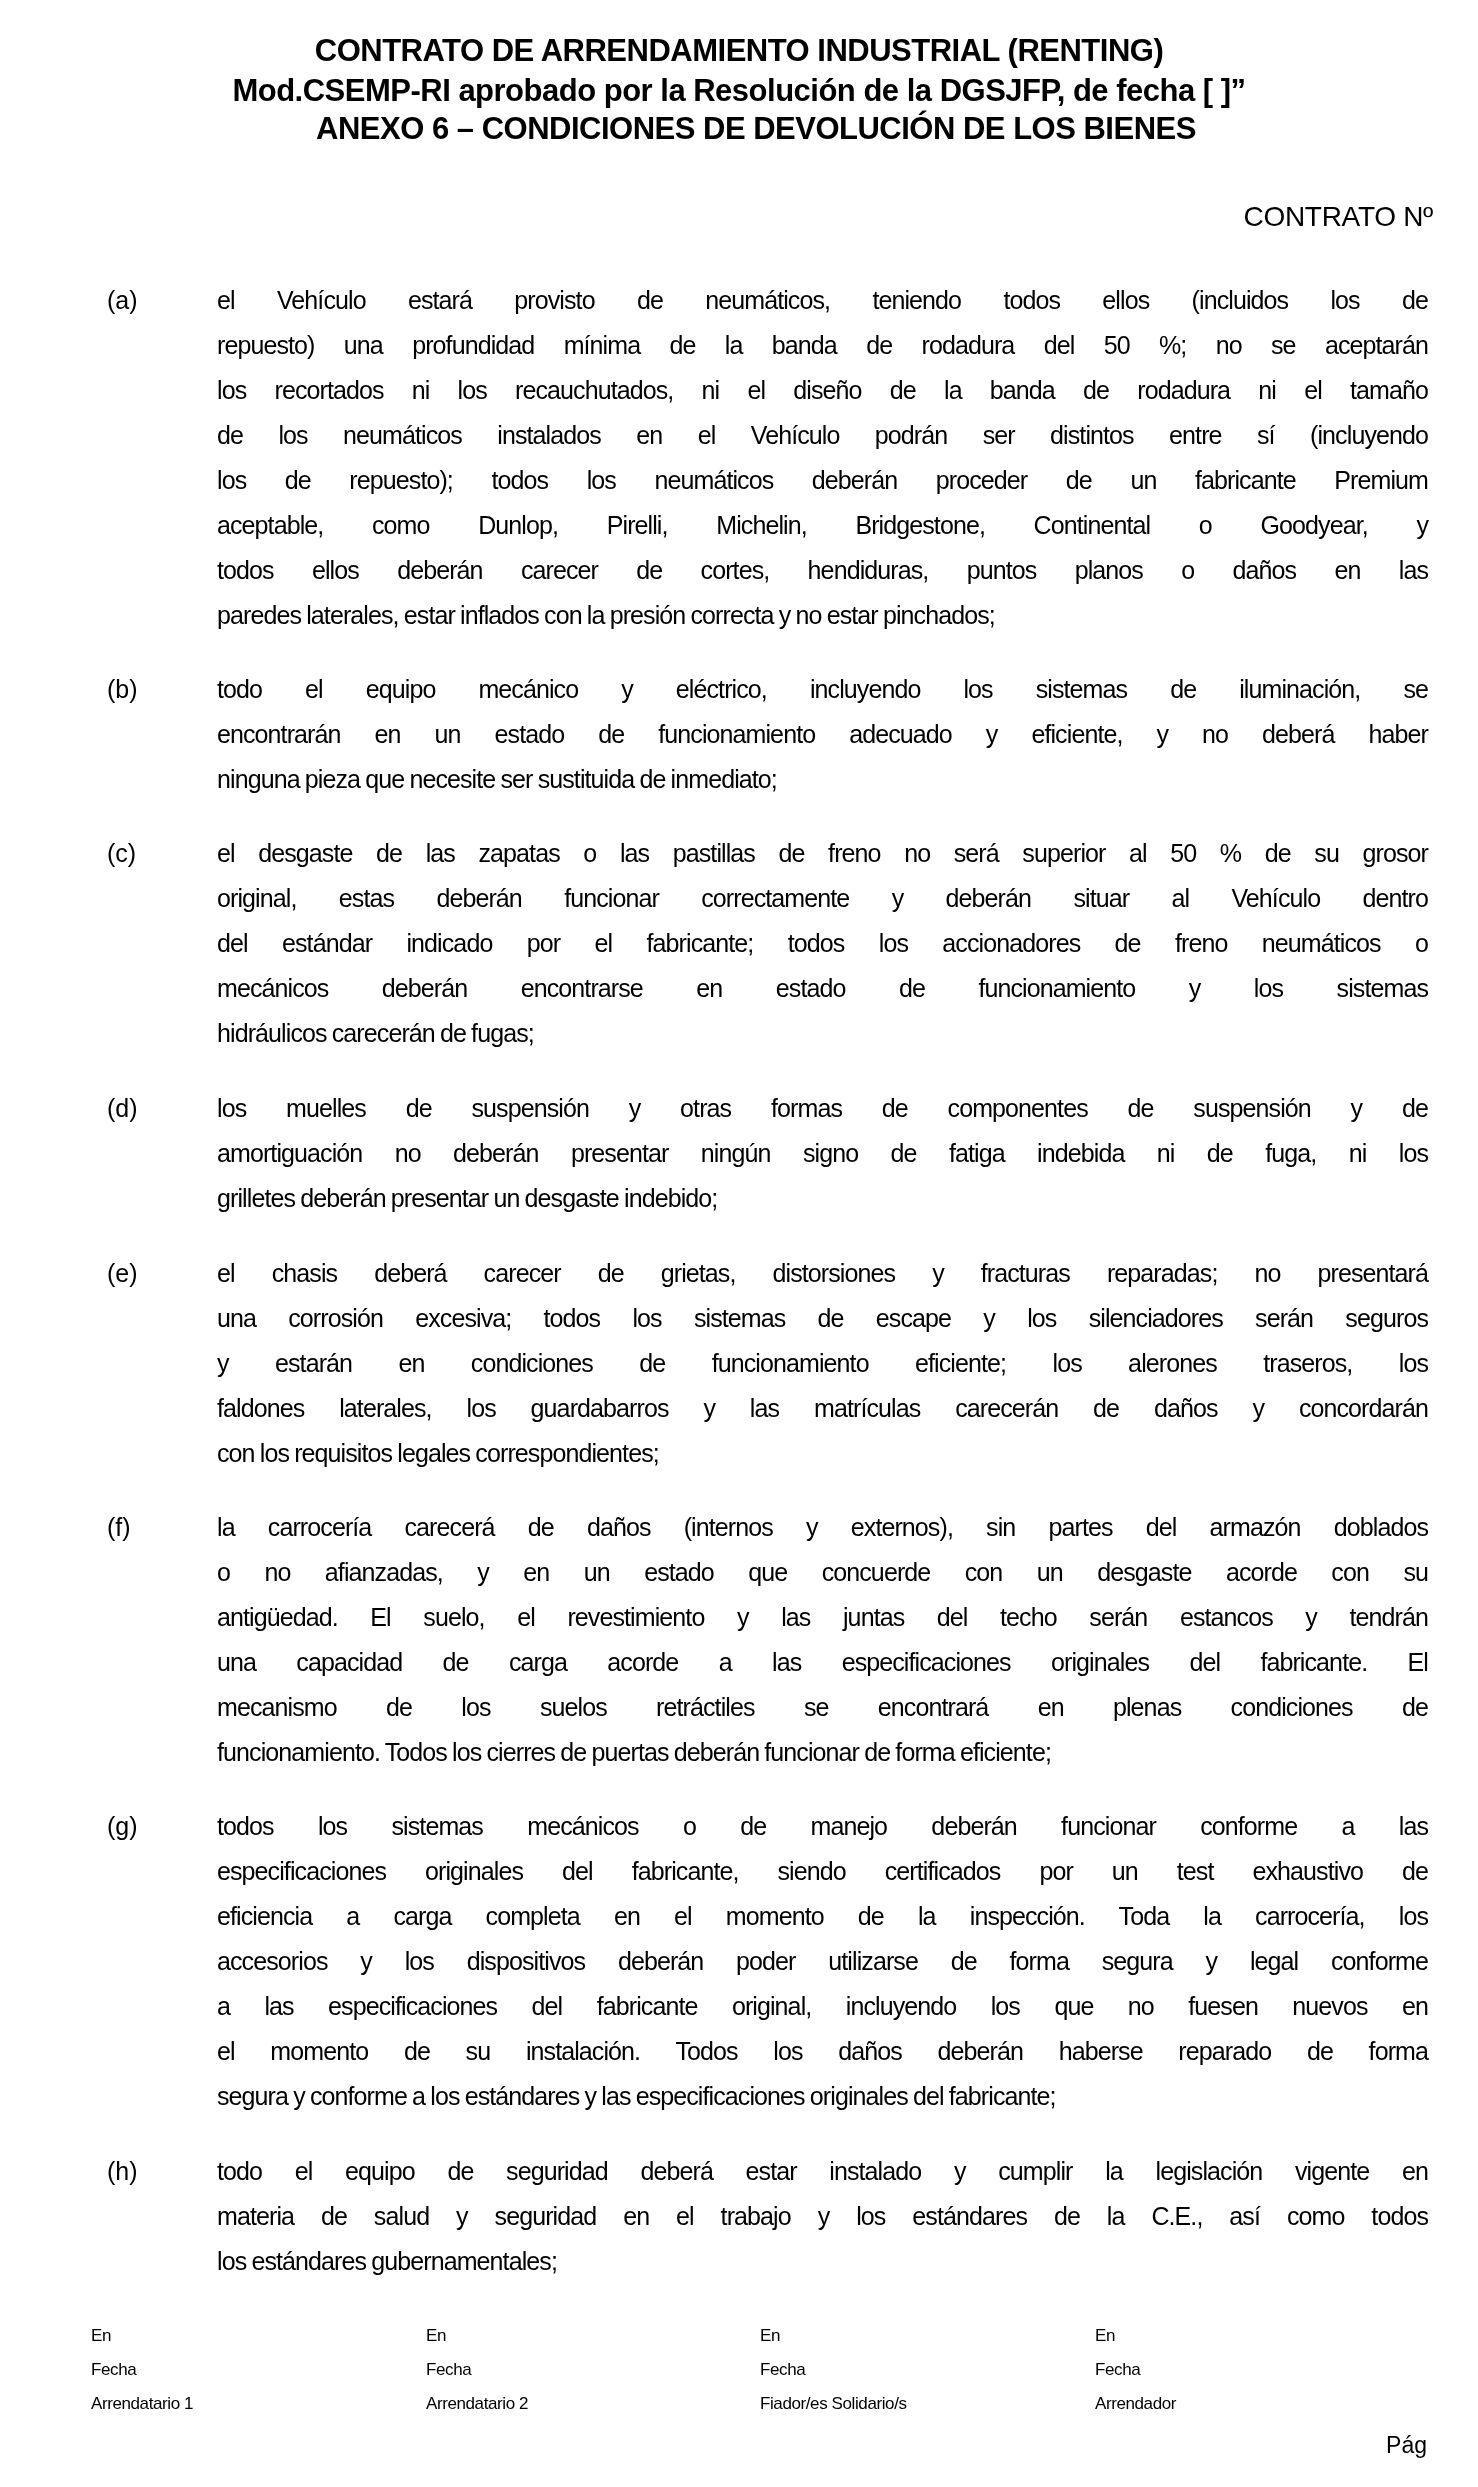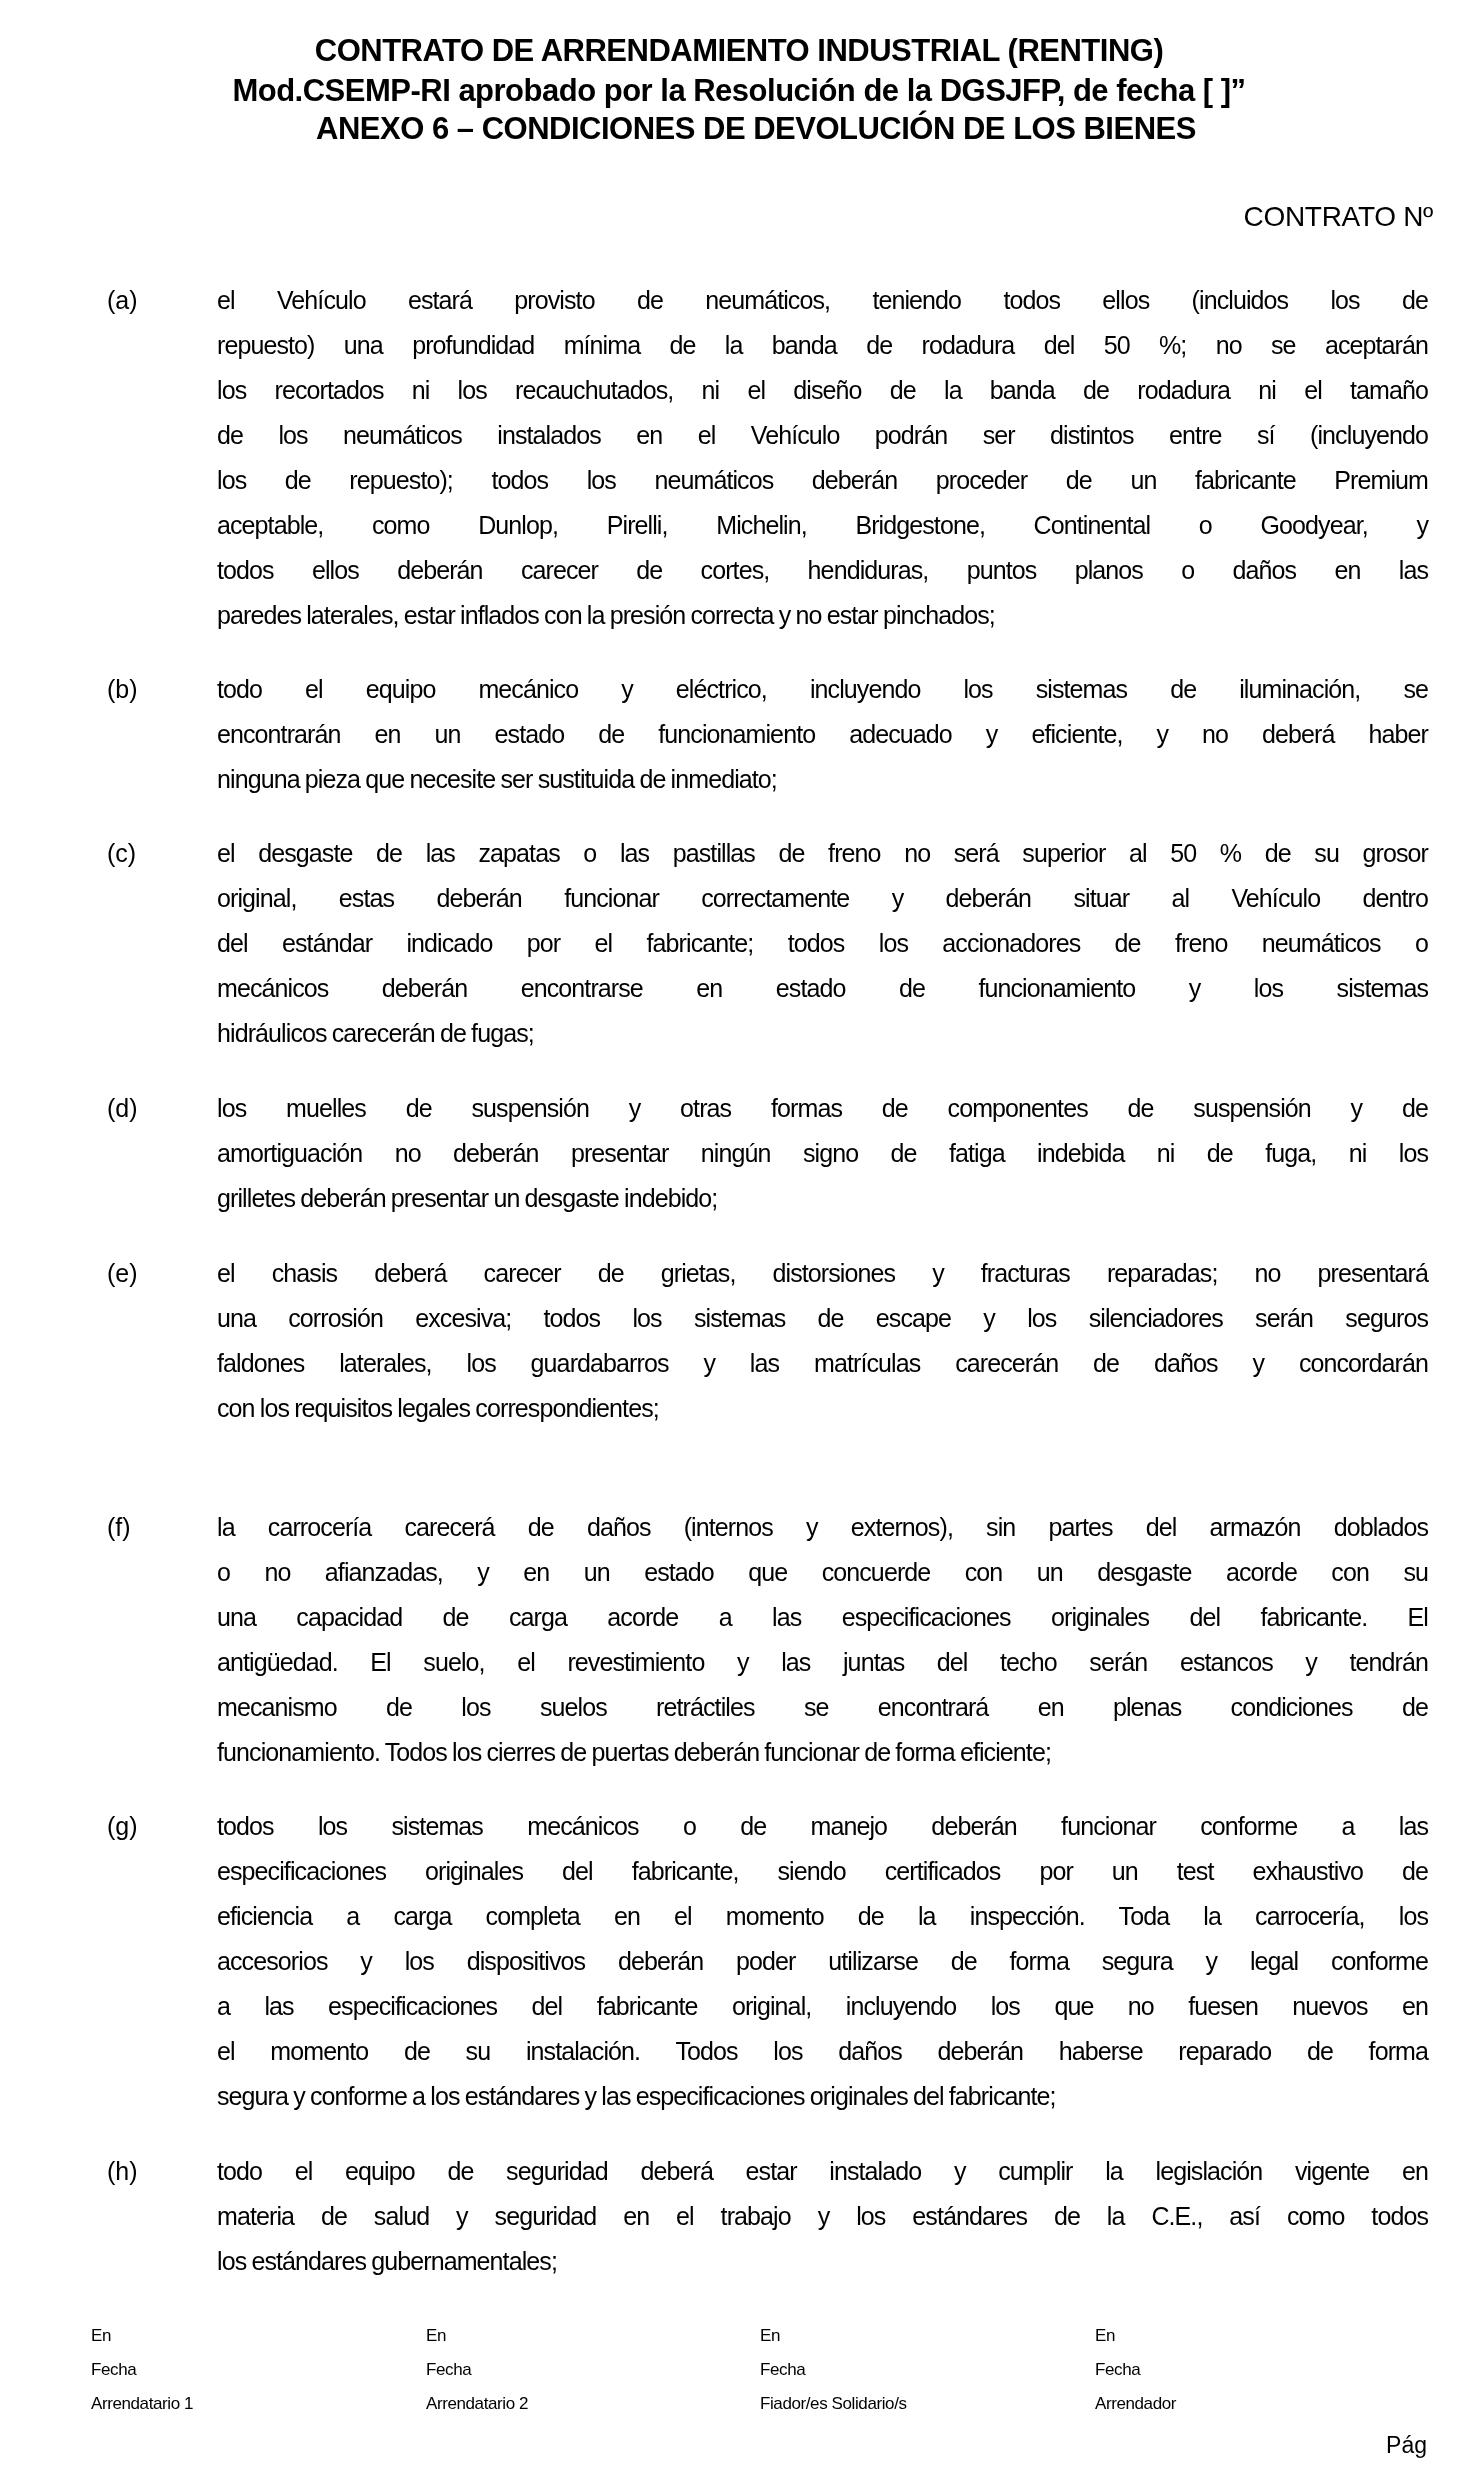--- a/index.html
+++ b/index.html
@@ -83,31 +83,32 @@
         <span class="line" style="display: block; white-space: nowrap;">los muelles de suspensión y otras formas de componentes de suspensión y de</span>
         <span class="line" style="display: block; white-space: nowrap;">amortiguación no deberán presentar ningún signo de fatiga indebida ni de fuga, ni los</span>
         <span class="line last" style="display: block; white-space: nowrap;">grilletes deberán presentar un desgaste indebido;</span>
       </div>
     </div>
     <div class="para" style="top: 1251px;">
       <div class="lbl">(e)</div>
       <div class="body">
         <span class="line" style="display: block; white-space: nowrap;">el chasis deberá carecer de grietas, distorsiones y fracturas reparadas; no presentará</span>
         <span class="line" style="display: block; white-space: nowrap;">una corrosión excesiva; todos los sistemas de escape y los silenciadores serán seguros</span>
+        <span class="line" style="display: block; white-space: nowrap;">y estarán en condiciones de funcionamiento eficiente; los alerones traseros, los</span>
         <span class="line" style="display: block; white-space: nowrap;">faldones laterales, los guardabarros y las matrículas carecerán de daños y concordarán</span>
         <span class="line last" style="display: block; white-space: nowrap;">con los requisitos legales correspondientes;</span>
       </div>
     </div>
     <div class="para" style="top: 1505px;">
       <div class="lbl">(f)</div>
       <div class="body">
         <span class="line" style="display: block; white-space: nowrap;">la carrocería carecerá de daños (internos y externos), sin partes del armazón doblados</span>
         <span class="line" style="display: block; white-space: nowrap;">o no afianzadas, y en un estado que concuerde con un desgaste acorde con su</span>
+        <span class="line" style="display: block; white-space: nowrap;">antigüedad. El suelo, el revestimiento y las juntas del techo serán estancos y tendrán</span>
         <span class="line" style="display: block; white-space: nowrap;">una capacidad de carga acorde a las especificaciones originales del fabricante. El</span>
-        <span class="line" style="display: block; white-space: nowrap;">antigüedad. El suelo, el revestimiento y las juntas del techo serán estancos y tendrán</span>
         <span class="line" style="display: block; white-space: nowrap;">mecanismo de los suelos retráctiles se encontrará en plenas condiciones de</span>
         <span class="line last" style="display: block; white-space: nowrap;">funcionamiento. Todos los cierres de puertas deberán funcionar de forma eficiente;</span>
       </div>
     </div>
     <div class="para" style="top: 1804px;">
       <div class="lbl">(g)</div>
       <div class="body">
         <span class="line" style="display: block; white-space: nowrap;">todos los sistemas mecánicos o de manejo deberán funcionar conforme a las</span>
         <span class="line" style="display: block; white-space: nowrap;">especificaciones originales del fabricante, siendo certificados por un test exhaustivo de</span>
         <span class="line" style="display: block; white-space: nowrap;">eficiencia a carga completa en el momento de la inspección. Toda la carrocería, los</span>

